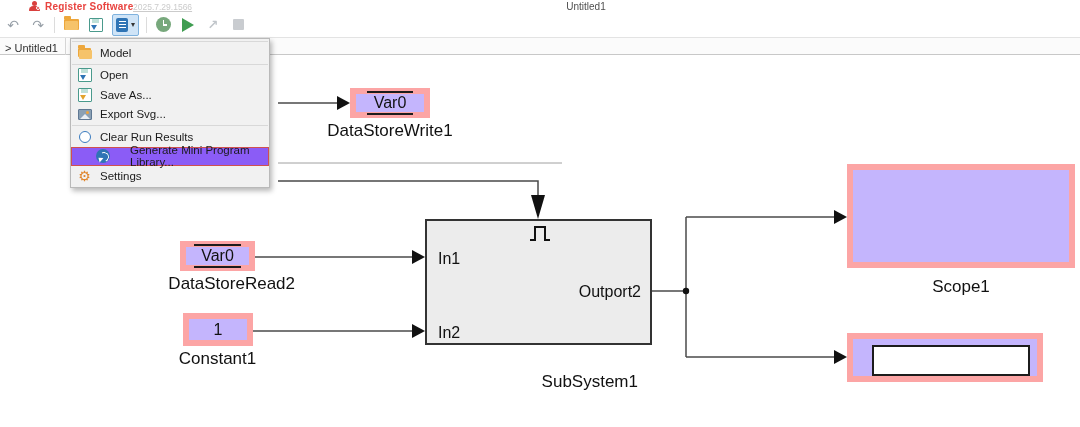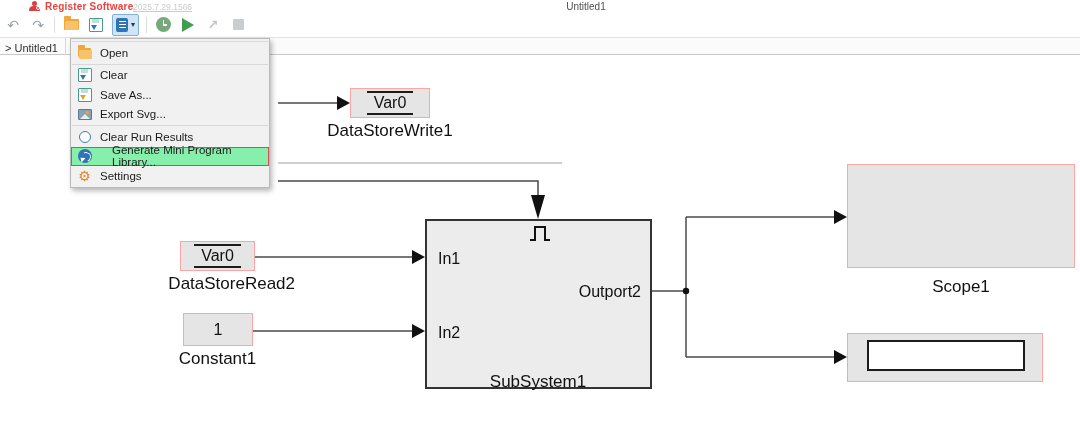--- a/index.html
+++ b/index.html
@@ -49,33 +49,33 @@
   
   .tabbar { position:absolute; left:0; top:38px; width:1080px; height:17px; background:#fbfbfb;
     border-bottom:1px solid #c8c8c8; display:flex; align-items:flex-end; }
   .breadcrumb { font-size:11px; color:#303030; padding-left:5px; }
   .tab-edge { position:absolute; left:65px; top:0; width:1px; height:17px; background:#d5d5d5; }
 
   
   .wires { position:absolute; left:0; top:0; z-index:1; }
 
   
-  .blk { position:absolute; z-index:2; background:#e5e5e5; border:1px solid #fca5a5;
+  .blk { position:absolute; z-index:2; background:#c4b5fd; border:6px solid #fca5a5;
     display:flex; align-items:center; justify-content:center; font-size:16px; color:#111; }
   .ds-var { border-top:2px solid #1c1c1c; border-bottom:2px solid #1c1c1c; padding:0 7px; line-height:1.25; }
   .blk-label { position:absolute; z-index:2; text-align:center; font-size:17px; color:#111; }
   .subsystem { background:#ececec; border:2px solid #333; }
   .port { position:absolute; font-size:16px; color:#111; }
   .display-inner { position:absolute; left:19px; top:6px; width:158px; height:31px; border:2px solid #1c1c1c; background:#fff; }
 
   
   .menu { position:absolute; left:70px; top:38px; width:200px; z-index:10;
     background:#f1f1f1; border:1px solid #b9b9b9; box-shadow:2px 3px 5px rgba(0,0,0,.28); padding:1px 0; }
   .mi { height:19.5px; display:flex; align-items:center; gap:8px; padding-left:6px; font-size:11.5px; color:#1b1b1b; }
-  .mi.hl { background:#86efac; border:1.5px solid #d05050; padding-left:5px;gap:20px; }
+  .mi.hl { background:#8b5cf6; border:1.5px solid #d05050; padding-left:23px;gap:20px; }
   .msep { height:1px; background:#d8d8d8; margin:1px 1px; }
   .mic { width:15px; height:15px; position:relative; display:flex; align-items:center; justify-content:center; flex:0 0 15px; }
   .icon-plus { position:relative; width:13px; height:13px; }
   .icon-plus::before { content:""; position:absolute; left:0; top:5px; width:13px; height:3.5px; background:#4ba350; border-radius:1px; }
   .icon-plus::after { content:""; position:absolute; left:4.75px; top:0; width:3.5px; height:13px; background:#4ba350; border-radius:1px; }
   .icon-import { width:0; height:0; border-right:11px solid #e14f6d; border-top:5px solid transparent;
     border-bottom:5px solid transparent; transform:rotate(-38deg); }
   .icon-image { position:relative; width:14px; height:11px; background:#8aa0b4; border:1px solid #5f7893; border-radius:1px; }
   .icon-image::before { content:""; position:absolute; right:1.5px; top:1.5px; width:3px; height:3px; border-radius:50%; background:#f0a43c; }
   .icon-image::after { content:""; position:absolute; left:1px; bottom:0; width:0; height:0;
@@ -170,67 +170,67 @@
   <div class="blk" style="left:180px;top:241px;width:75px;height:30px;">
     <span class="ds-var">Var0</span>
   </div>
   <div class="blk-label" style="left:140px;top:274px;width:155px;text-align:right;">DataStoreRead2</div>
 
   <div class="blk" style="left:183px;top:313px;width:70px;height:33px;">
     <span>1</span>
   </div>
   <div class="blk-label" style="left:150px;top:349px;width:135px;">Constant1</div>
 
-  <div class="blk subsystem" style="left:425px;top:219px;width:227px;height:170px;">
+  <div class="blk subsystem" style="left:425px;top:219px;width:227px;height:126px;">
     <svg width="22" height="18" style="position:absolute;left:102px;top:4px;">
       <polyline points="1,15 6,15 6,2 16,2 16,15 21,15" fill="none" stroke="#111" stroke-width="2"></polyline>
     </svg>
     <span class="port" style="left:11px;top:29px;">In1</span>
     <span class="port" style="left:11px;top:103px;">In2</span>
     <span class="port" style="right:9px;top:62px;">Outport2</span>
   </div>
-  <div class="blk-label" style="left:438px;top:372px;width:200px;">SubSystem1</div>
+  <div class="blk-label" style="left:438px;top:372px;width:200px;text-align:right;">SubSystem1</div>
 
   <div class="blk" style="left:847px;top:164px;width:228px;height:104px;"></div>
   <div class="blk-label" style="left:861px;top:277px;width:200px;">Scope1</div>
 
   <div class="blk" style="left:847px;top:333px;width:196px;height:49px;">
     <span class="display-inner"></span>
   </div>
 
   <div class="menu">
     <div class="msep"></div>
     <div class="mi">
       <span class="mic">
           <span class="icon-folder" style="width:13px;height:9px;"></span>
         </span>
+      <span>Model</span>
+    </div>
+    <div class="msep"></div>
+    <div class="mi">
+      <span class="mic">
+          <span class="icon-save"></span>
+        </span>
       <span>Open</span>
     </div>
+    <div class="mi">
+      <span class="mic">
+          <span class="icon-save saveas"></span>
+        </span>
+      <span>Save As...</span>
+    </div>
+    <div class="mi">
+      <span class="mic">
+          <span class="icon-image"></span>
+        </span>
+      <span>Export Svg...</span>
+    </div>
     <div class="msep"></div>
     <div class="mi">
       <span class="mic">
-          <span class="icon-save"></span>
-        </span>
-      <span>Clear</span>
-    </div>
-    <div class="mi">
-      <span class="mic">
-          <span class="icon-save saveas"></span>
-        </span>
-      <span>Save As...</span>
-    </div>
-    <div class="mi">
-      <span class="mic">
-          <span class="icon-image"></span>
-        </span>
-      <span>Export Svg...</span>
-    </div>
-    <div class="msep"></div>
-    <div class="mi">
-      <span class="mic">
           <span class="icon-circle"></span>
         </span>
       <span>Clear Run Results</span>
     </div>
     <div class="mi hl">
       <span class="mic">
           <span class="icon-generate"></span>
         </span>
       <span>Generate Mini Program Library...</span>
     </div>

